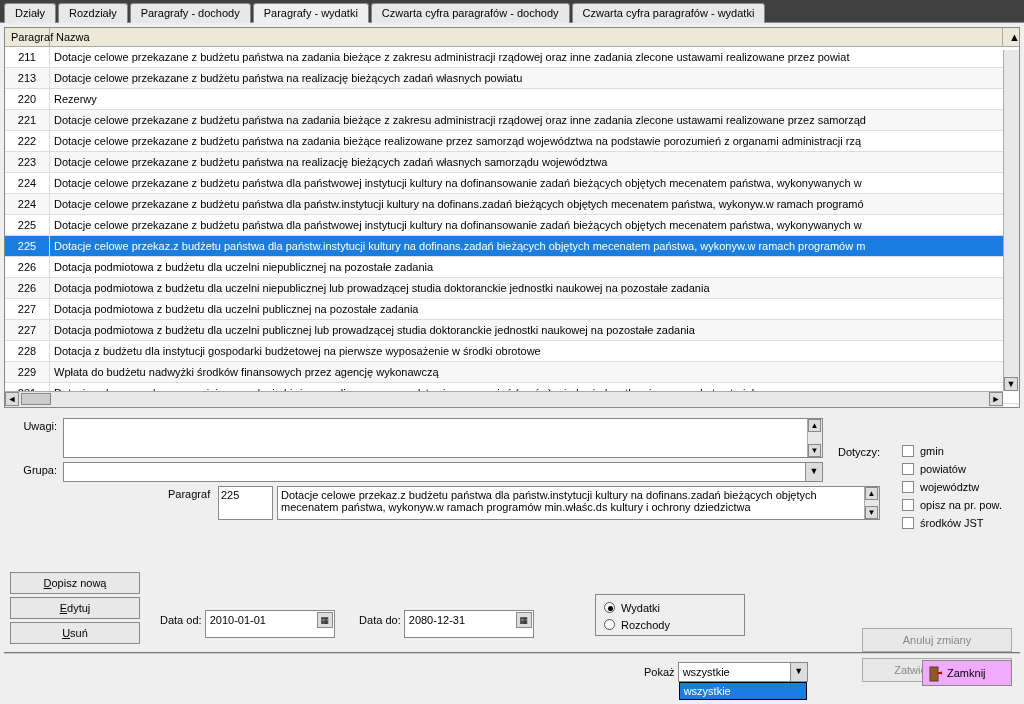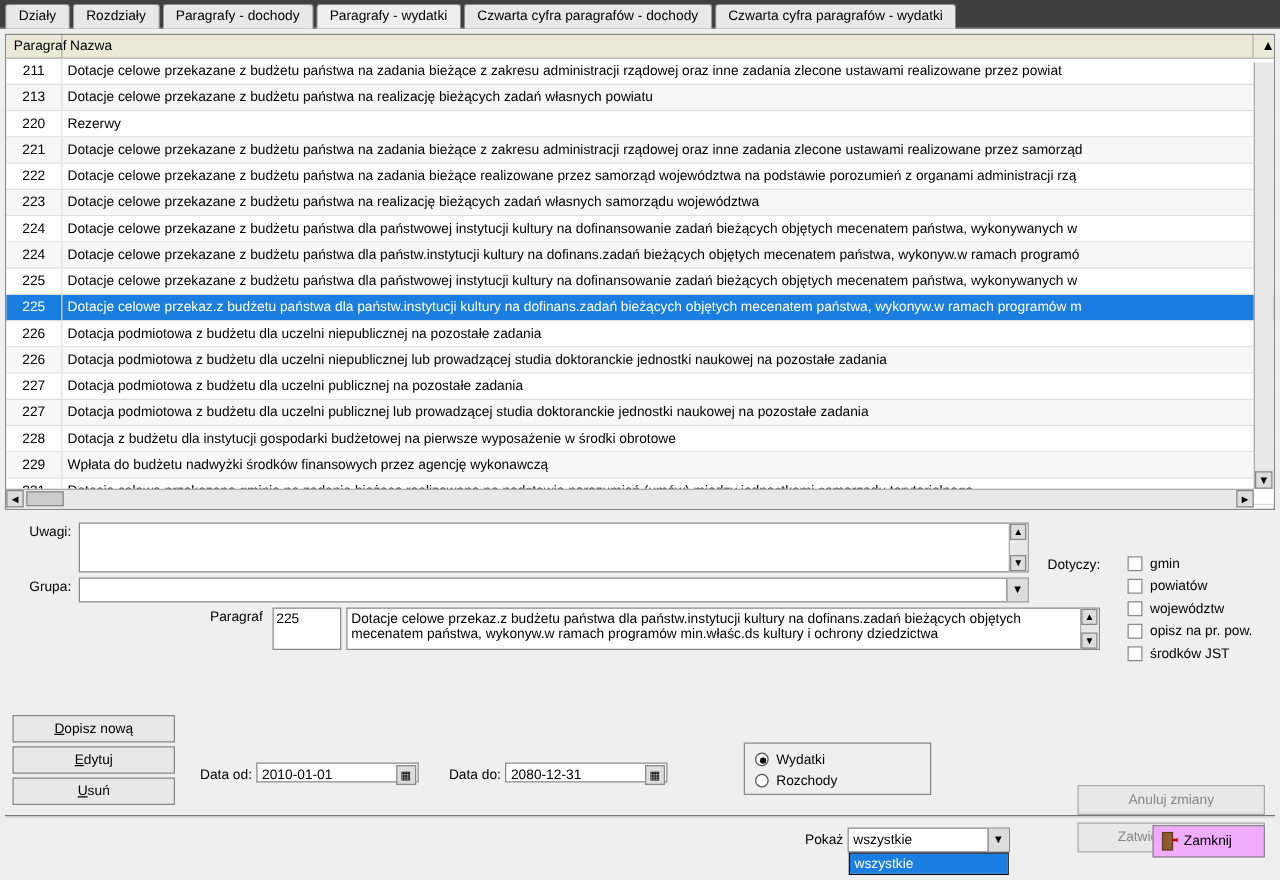--- a/index.html
+++ b/index.html
@@ -170,21 +170,21 @@
   text-align:center; line-height:20px;
 }
 .wbtn .ul-letter { text-decoration: underline; }
 
 .dates {
   position:absolute;
   left:160px; top:610px;
 }
 .dates .d { display:inline-block; }
 .date-input {
-  display:inline-block; width:130px; height:16px; border:1px solid #888; background:#fff;
+  display:inline-block; width:130px; height:28px; border:1px solid #888; background:#fff;
   padding-left:4px; line-height:18px; position:relative;
 }
 .date-input .cal {
   position:absolute; right:1px; top:1px; width:16px; height:16px;
   border:1px solid #888; background:#ddd; font-size:9px; text-align:center; line-height:14px;
 }
 
 .radio-box {
   position:absolute;
   left:595px; top:594px;

